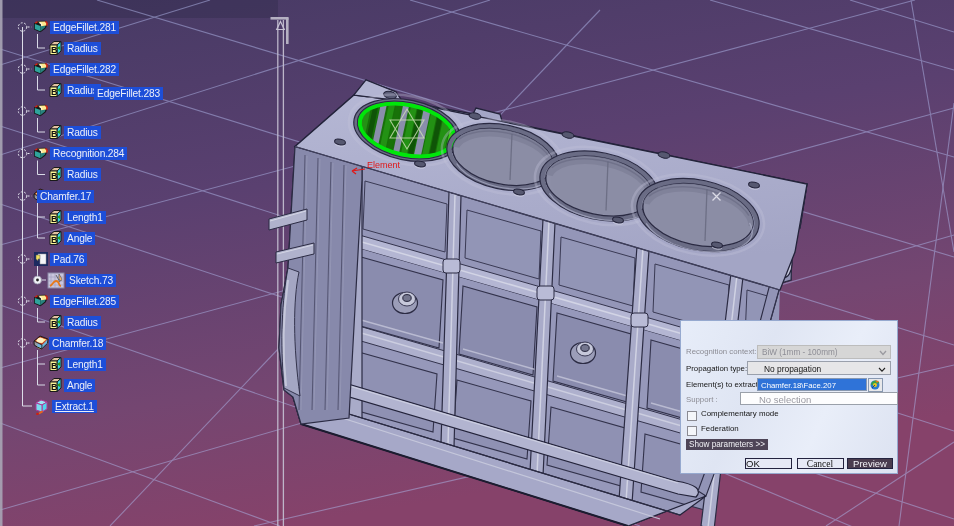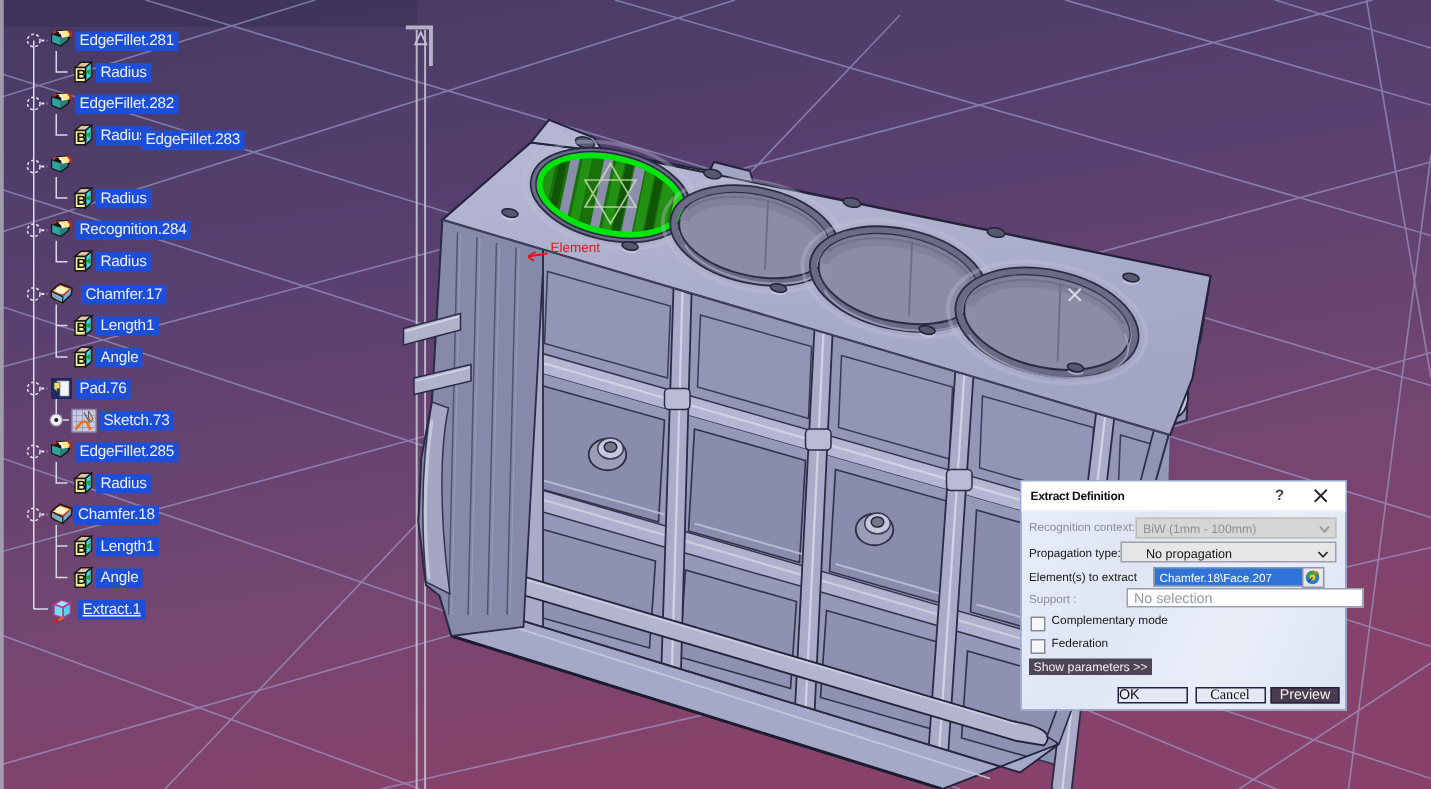--- a/index.html
+++ b/index.html
@@ -343,21 +343,21 @@
 <div class="ico" style="left:33px;top:188px"><svg width="16" height="15" viewBox="0 0 16 15">
 <path d="M1,6 L7,1 L15,4 L14.6,8.2 L8.6,14 L4.2,12 L1.2,10 Z" fill="#9a9aa0"></path>
 <path d="M4.6,7.8 L15,4 L14.6,8.2 L8.6,14 L4.2,12 Z" fill="#6fb4dc"></path>
 <path d="M1,6 L7,1 L15,4 L9,10 Z" fill="#c23a20"></path>
 <path d="M2.4,6 L7,2.4 L13.4,4.5 L8.9,8.3 Z" fill="#ffe88e"></path>
 <ellipse cx="7.3" cy="5.3" rx="3.3" ry="2.5" fill="#fff3c8"></ellipse>
 <path d="M4.4,12.2 L8.6,13.9" stroke="#e8d060" stroke-width="1.2" fill="none"></path>
 <path d="M1,6 L7,1 L15,4 L14.6,8.2 L8.6,14 L4.2,12 L1.2,10 Z" fill="none" stroke="#1a1a1a" stroke-width="1"></path>
 <path d="M9,10 L1,6 M9,10 L8.6,14" stroke="#1a1a1a" stroke-width="0.8" fill="none"></path>
 </svg></div>
-<div class="lbl" style="left:54px;top:189.5px;text-align:right;">Chamfer.17</div>
+<div class="lbl" style="left:37px;top:189.5px;text-align:right;">Chamfer.17</div>
 <div class="ico" style="left:47px;top:209px"><svg width="17" height="16" viewBox="0 0 17 16">
 <path d="M3,5 L7,1.5 L14,1.5 L10,5 Z" fill="#e2c3a2" stroke="#1a1a1a" stroke-width="1"></path>
 <path d="M10,5 L14,1.5 L14,11 L10,14.5 Z" fill="#38d8e8" stroke="#1a1a1a" stroke-width="1"></path>
 <path d="M3,5 L10,5 L10,14.5 L3,14.5 Z" fill="#f8f294" stroke="#1a1a1a" stroke-width="1"></path>
 <path d="M10,8 L13,6 L13,10 Z" fill="#28a018"></path>
 <text x="4" y="12.5" font-family="Liberation Sans" font-size="9" font-weight="bold" fill="#111">B</text>
 </svg></div>
 <div class="lbl" style="left:64px;top:210.5px;">Length1</div>
 <div class="ico" style="left:47px;top:230px"><svg width="17" height="16" viewBox="0 0 17 16">
 <path d="M3,5 L7,1.5 L14,1.5 L10,5 Z" fill="#e2c3a2" stroke="#1a1a1a" stroke-width="1"></path>
@@ -430,50 +430,43 @@
 <path d="M3,5 L8,2 L14,4 L9,7 Z" fill="#9be8f4" stroke="#b03898" stroke-width="1"></path>
 <path d="M9,7 L14,4 L14,11 L9,14 Z" fill="#52d4ec" stroke="#b03898" stroke-width="1"></path>
 <path d="M3,5 L9,7 L9,14 L3,12 Z" fill="#7adef0" stroke="#b03898" stroke-width="1"></path>
 <path d="M9.5,13.5 L6,15.5" stroke="#e86818" stroke-width="1.5"></path>
 <path d="M9.8,13.2 L7.2,13 L8.2,15 Z" fill="#e86818"></path>
 <circle cx="4.5" cy="16" r="1.3" fill="#d02010"></circle>
 </svg></div>
 <div class="lbl" style="left:52px;top:399.5px;text-decoration:underline;">Extract.1</div>
 </div>
 <div id="dlg">
-<div style="position:absolute;left:0;top:0;width:216px;height:19px;background:#ffffff;border-bottom:1px solid #e8edf6;">
-<span style="position:absolute;left:6px;top:4.5px;font-size:8px;font-weight:bold;letter-spacing:-0.2px;color:#111;">Extract Definition</span>
-<span style="position:absolute;left:169px;top:3.5px;font-size:10px;font-weight:bold;color:#444;">?</span>
-<svg style="position:absolute;left:194px;top:4px" width="11" height="11">
-        <path d="M1.5,1.5 L9.5,9.5 M9.5,1.5 L1.5,9.5" stroke="#222" stroke-width="1.2"></path>
-      </svg>
-</div>
 <div style="position:absolute;left:5px;top:26px;color:#8c8c94;">Recognition context:</div>
 <div style="position:absolute;left:76px;top:24px;width:134px;height:14px;background:#d6d6d6;border:1px solid #bcbcbc;color:#8e8e96;line-height:14px;padding-left:4px;box-sizing:border-box;font-size:8.2px;">BiW (1mm - 100mm)
 <svg style="position:absolute;right:3px;top:4px" width="8" height="6">
         <path d="M1,1 L4,4.5 L7,1" stroke="#9a9aa0" stroke-width="1.3" fill="none"></path>
       </svg></div>
 <div style="position:absolute;left:5px;top:43px;color:#151515;">Propagation type:</div>
 <div style="position:absolute;left:66px;top:40px;width:144px;height:14px;background:#e6e6e8;border:1px solid #9aa0ac;color:#151515;line-height:14px;padding-left:16px;box-sizing:border-box;font-size:8.4px;">No propagation
 <svg style="position:absolute;right:4px;top:4.5px" width="8" height="6">
         <path d="M1,1 L4,4.2 L7,1" stroke="#222" stroke-width="1.1" fill="none"></path>
       </svg></div>
 <div style="position:absolute;left:5px;top:59px;color:#151515;">Element(s) to extract</div>
-<div style="position:absolute;left:88px;top:57px;width:110px;height:13px;background:#2f73d8;border:1px solid #8898b0;color:#fff;line-height:13px;padding-left:3px;box-sizing:border-box;font-size:7.8px;">Chamfer.18\Face.207</div>
+<div style="position:absolute;left:76px;top:57px;width:110px;height:13px;background:#2f73d8;border:1px solid #8898b0;color:#fff;line-height:13px;padding-left:3px;box-sizing:border-box;font-size:7.8px;">Chamfer.18\Face.207</div>
 <div style="position:absolute;left:187px;top:57px;width:15px;height:14px;background:#e8e8ea;border:1px solid #8898b0;box-sizing:border-box;">
 <svg width="13" height="12" viewBox="0 0 13 12">
         <circle cx="6" cy="6" r="4.5" fill="#2a7ad0"></circle>
         <path d="M2,6 A4.5 4.5 0 0 1 10.5,4" fill="#35a048"></path>
         <path d="M6,1.5 L8,4 L10,2" fill="#e87818"></path>
         <circle cx="6" cy="6" r="2" fill="#e8c818"></circle>
         <path d="M3,9 L6,6" stroke="#184888" stroke-width="1"></path>
       </svg>
 </div>
 <div style="position:absolute;left:5px;top:74px;color:#8c8c94;">Support :</div>
-<div style="position:absolute;left:70px;top:71px;width:158px;height:13px;background:#fdfdfe;border:1px solid #9aa0aa;color:#9a9aa2;line-height:13px;padding-left:4px;box-sizing:border-box;font-size:9.5px;">No selection</div>
+<div style="position:absolute;left:59px;top:71px;width:158px;height:13px;background:#fdfdfe;border:1px solid #9aa0aa;color:#9a9aa2;line-height:13px;padding-left:18px;box-sizing:border-box;font-size:9.5px;">No selection</div>
 <div style="position:absolute;left:6px;top:90px;width:8px;height:8px;background:#f4f6fa;border:1px solid #8a8a92;"></div>
 <div style="position:absolute;left:20px;top:88px;color:#151515;font-size:7.9px;text-align:center;">Complementary mode</div>
 <div style="position:absolute;left:6px;top:105px;width:8px;height:8px;background:#f4f6fa;border:1px solid #8a8a92;"></div>
 <div style="position:absolute;left:20px;top:103px;color:#151515;font-size:7.9px;">Federation</div>
 <div style="position:absolute;left:5px;top:118px;width:82px;height:11px;background:#4e4557;color:#f2f2f6;font-size:8.2px;line-height:11px;text-align:center;">Show parameters &gt;&gt;</div>
 <div style="position:absolute;left:64px;top:137px;width:47px;height:11px;background:#e6e9f5;border:1px solid #23233f;color:#111;font-size:9.5px;line-height:10px;text-align:left;box-sizing:border-box;">OK</div>
 <div style="position:absolute;left:115.5px;top:137px;width:47px;height:11px;background:#e6e9f5;border:1px solid #23233f;color:#111;font-size:9.5px;line-height:10px;text-align:center;box-sizing:border-box;font-family:Liberation Serif, serif;">Cancel</div>
 <div style="position:absolute;left:166px;top:137px;width:46px;height:11px;background:#4a3c4e;border:1px solid #23233f;color:#f2f2f6;font-size:9.5px;line-height:10px;text-align:center;box-sizing:border-box;">Preview</div>
 </div>
 

